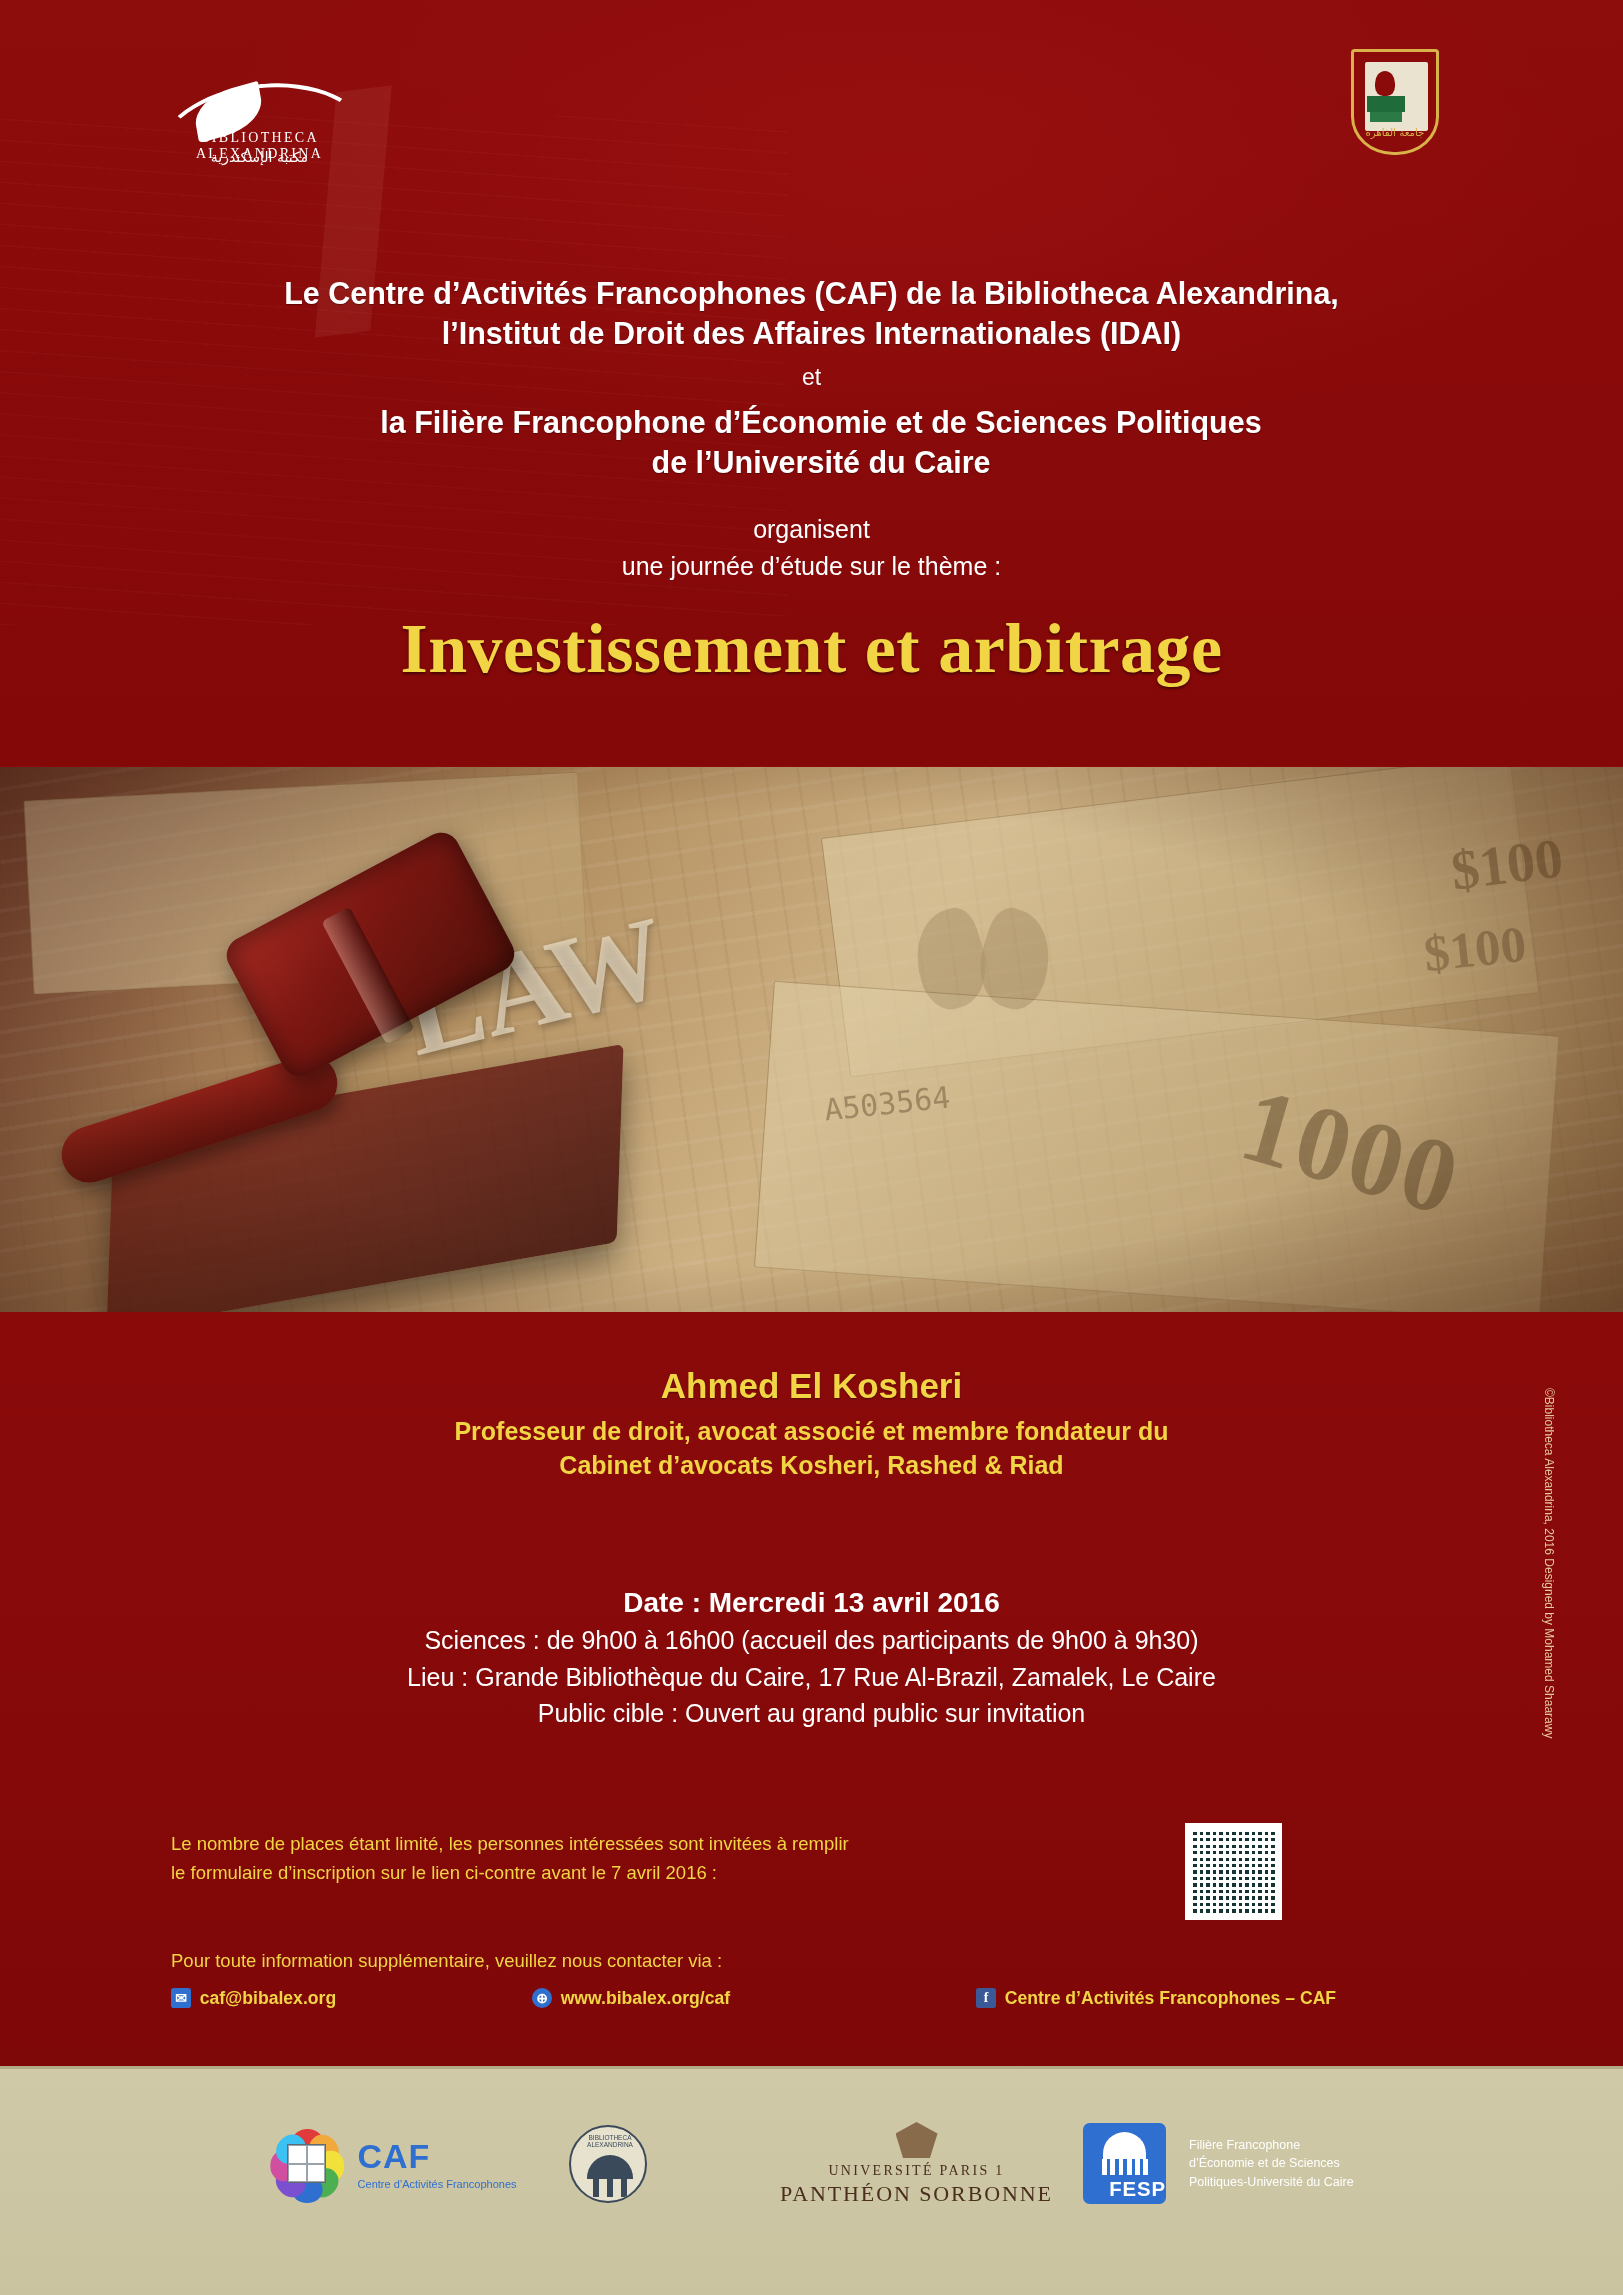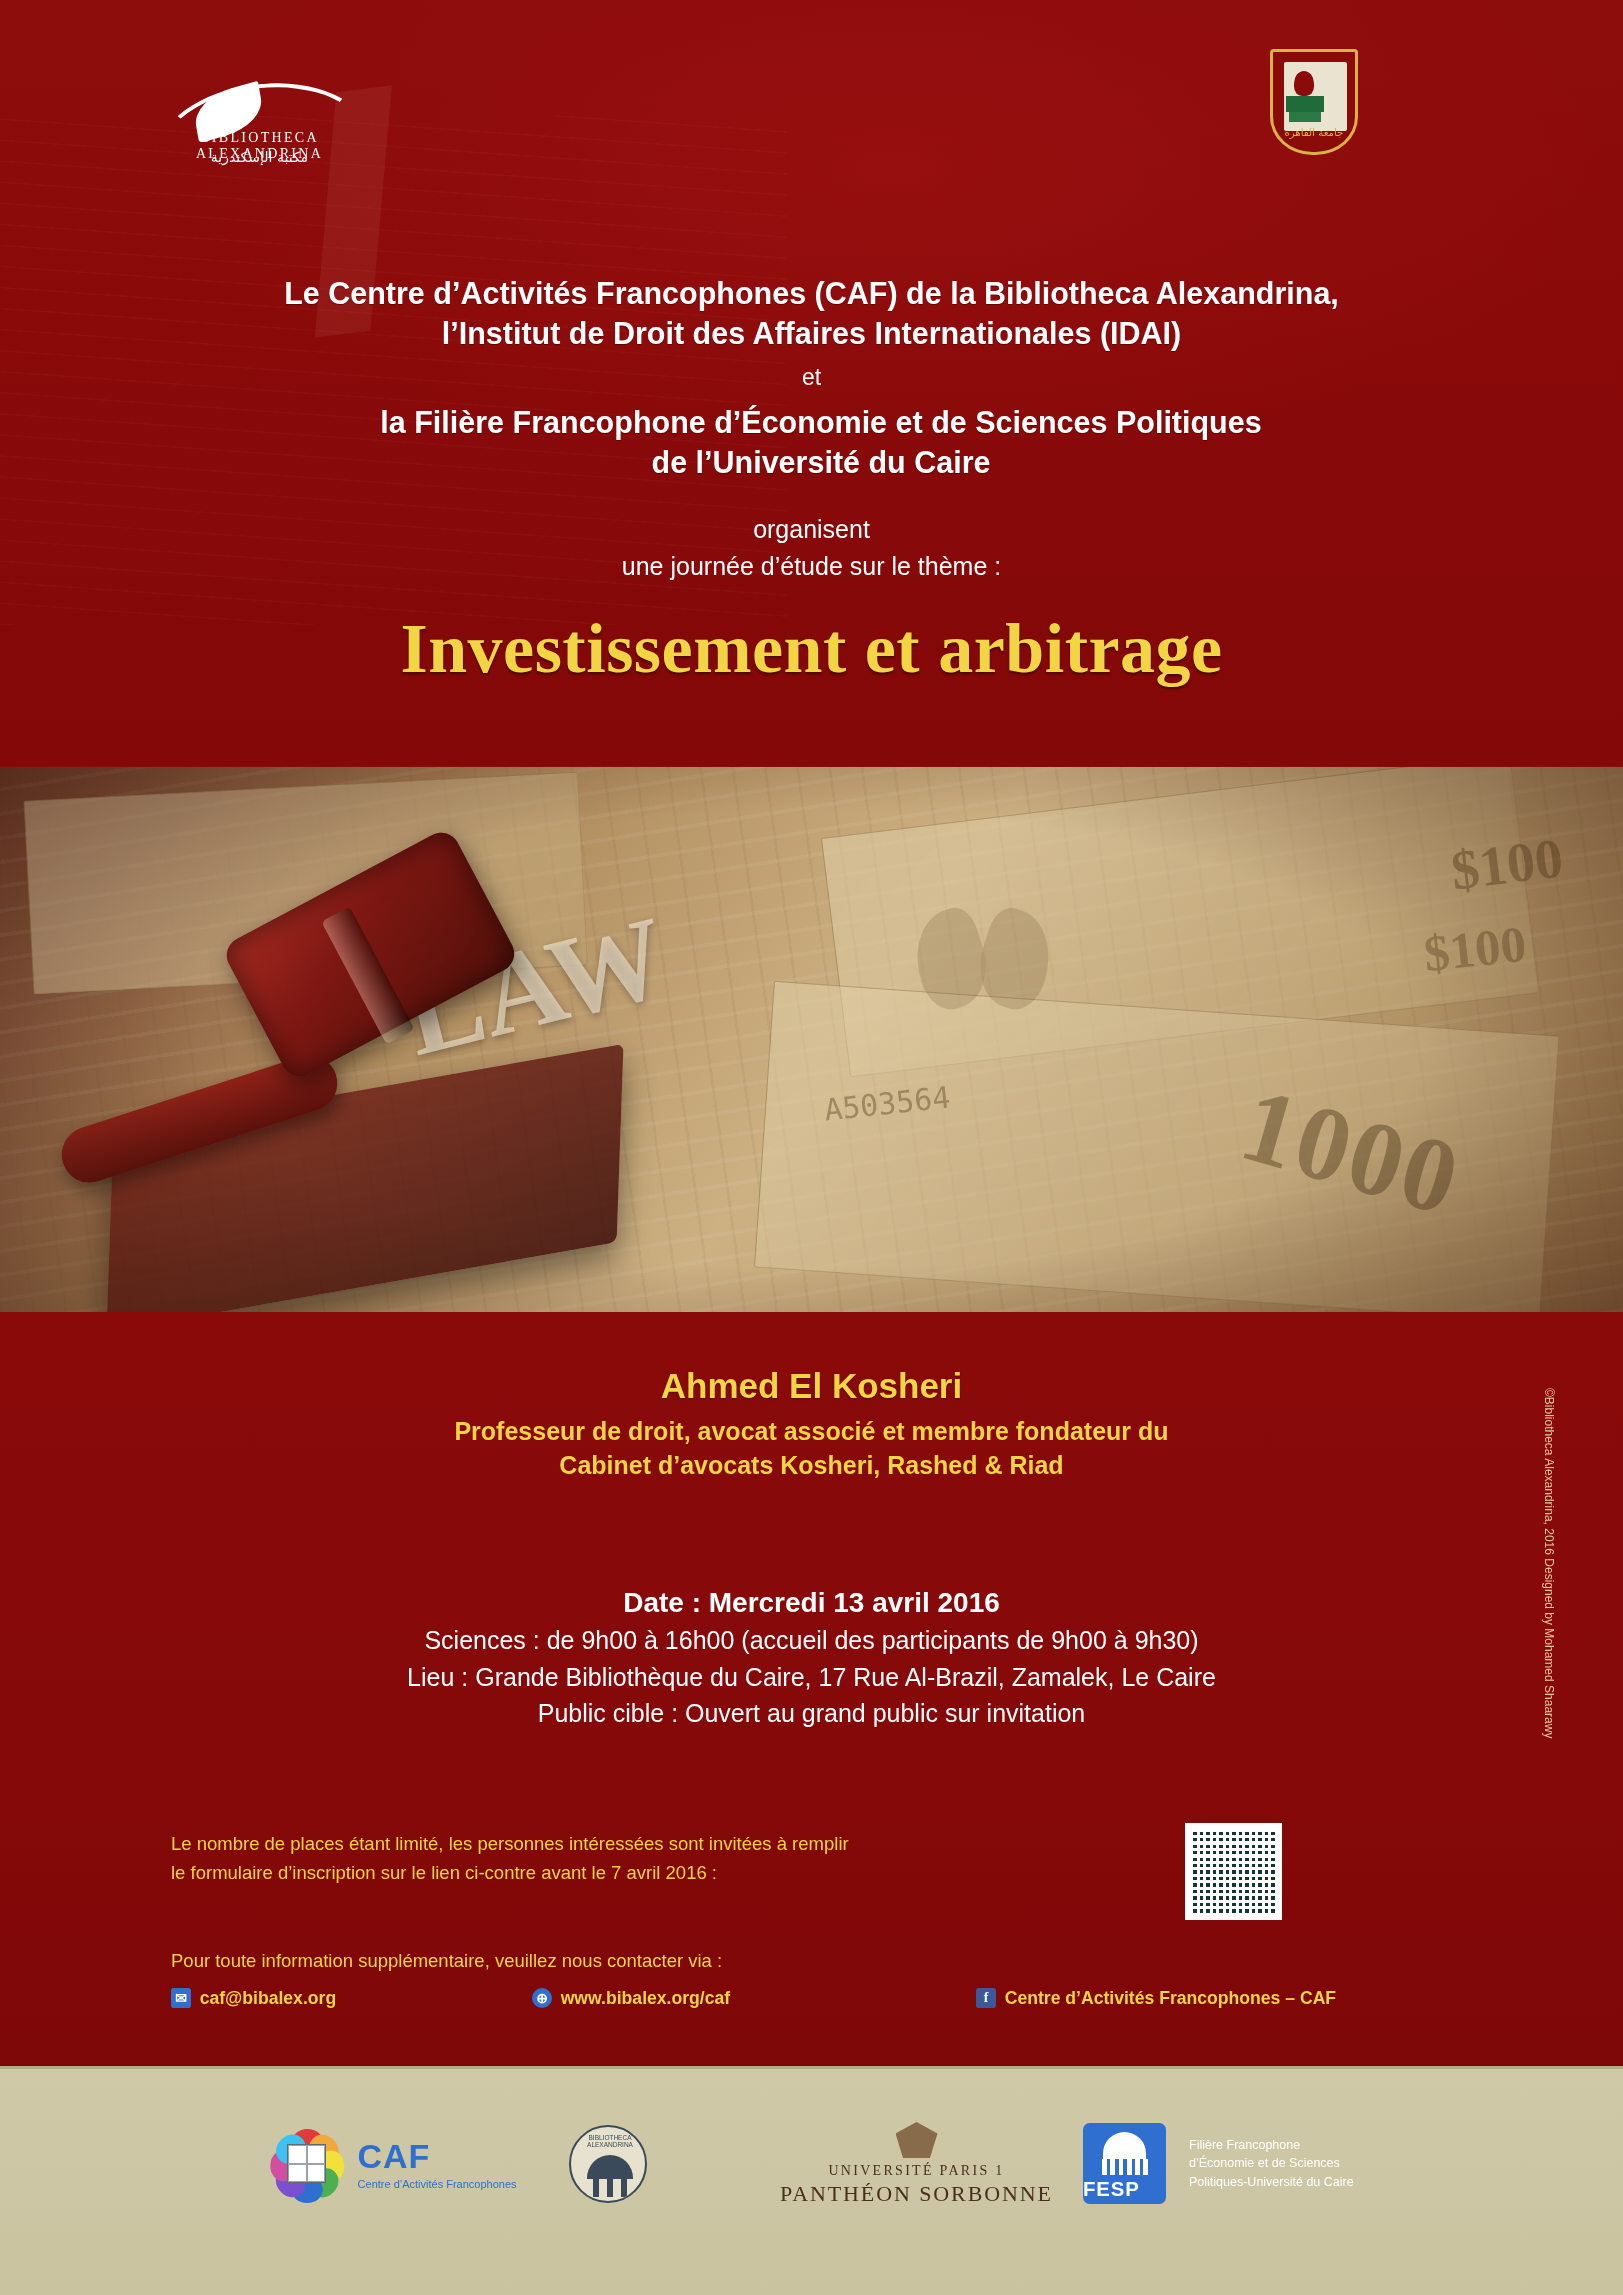--- a/index.html
+++ b/index.html
@@ -89,21 +89,21 @@
     font-family: "Liberation Serif", serif;
   }
   .logo-ba .ara {
     position: absolute; left: 0; top: 75px; width: 241px;
     text-align: center; color: #ffffff;
     font-size: 14px; letter-spacing: 0.9px;
     font-family: "DejaVu Sans", sans-serif;
   }
 
   .logo-cairo {
-    position: absolute; left: 1270px; top: 49px; width: 88px; height: 130px;
+    position: absolute; left: 1351px; top: 49px; width: 88px; height: 130px;
   }
   .logo-cairo .shield {
     position: absolute; left: 0; top: 0; width: 88px; height: 106px;
     background: #8b0a0a;
     border: 3.2px solid #d9b24a;
     border-radius: 3.7px 3.7px 48% 48% / 3.7px 3.7px 36% 36%;
   }
   .logo-cairo .inner {
     position: absolute; left: 11px; top: 10.2px; width: 63px; height: 69px;
     background: #e9e3cf;
@@ -388,21 +388,21 @@
   }
   .fesp-badge .dome {
     position: absolute; left: 20.4px; top: 9.3px; width: 43px; height: 27px;
     background: #ffffff; border-radius: 23px 23px 0 0;
   }
   .fesp-badge .cols {
     position: absolute; left: 18.5px; top: 36px; width: 46px; height: 15.7px;
     background: repeating-linear-gradient(90deg, #ffffff 0 4.6px, #2f6fd0 4.6px 8.3px);
   }
   .fesp-badge .word {
-    position: absolute; left: 0; top: 55px; width: 83px; text-align: left;
+    position: absolute; left: 0; top: 55px; width: 83px; text-align: right;
     color: #ffffff; font-size: 20.4px; font-weight: bold; letter-spacing: 0.9px;
   }
   .fesp-text {
     margin-left: 23px; color: #ffffff; font-size: 12.5px; line-height: 1.45;
   }
 </style>
 </head>
 <body>
 
 <div class="poster">

